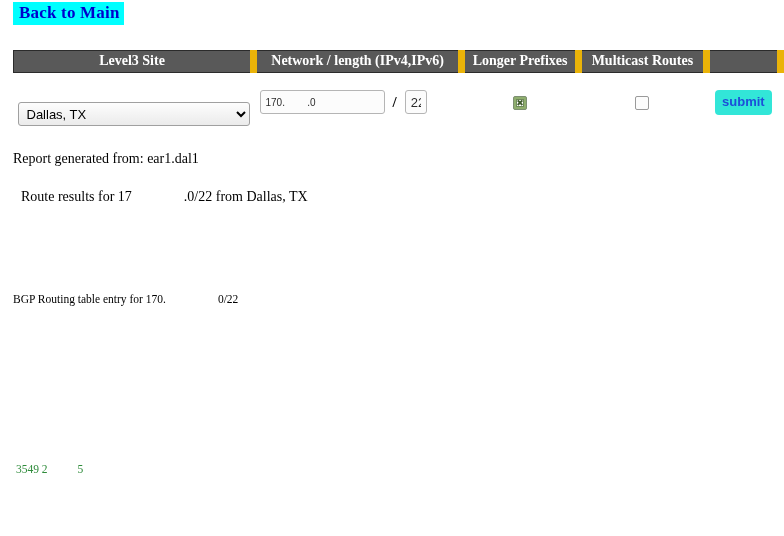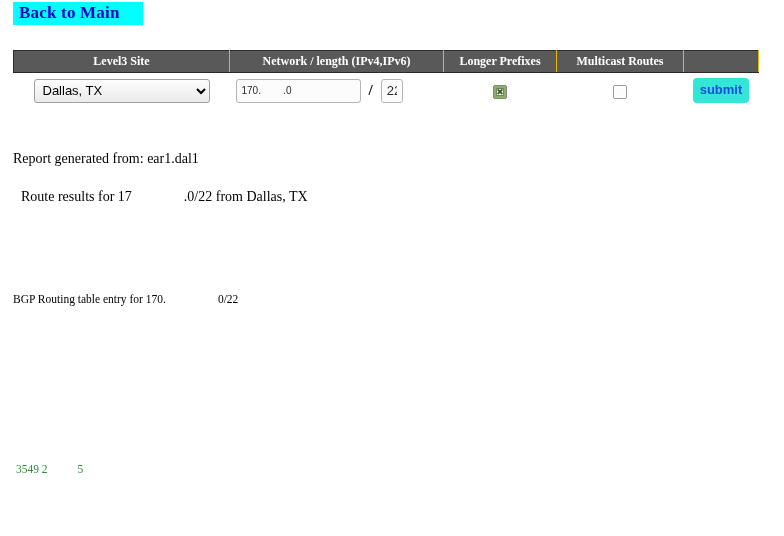--- a/index.html
+++ b/index.html
@@ -24,74 +24,75 @@
     top: 2px;
   }
   .back-link {
     display: inline-block;
     background: #00ffff;
     color: #0000cc;
     font-family: "Liberation Serif", serif;
     font-weight: bold;
     font-size: 17px;
     line-height: 20px;
-    padding: 1px 23px 2px 6px;
+    padding: 1px 4px 2px 6px;
     text-decoration: none;
     letter-spacing: 0.2px;
     text-align: right;
   }
 
   
   .form-table {
     position: absolute;
     left: 13px;
     top: 50px;
     border-collapse: collapse;
     border-spacing: 0;
   }
   .form-table th {
     background: #595959;
     color: #ffffff;
     font-family: "Liberation Serif", serif;
     font-weight: bold;
-    font-size: 12px;
+    font-size: 14px;
     line-height: 16px;
     padding: 2px 6px 3px 6px;
     text-align: center;
-    border-right: 1px solid #eab308;
+    border-right: 7px solid #eab308;
     border-top: 1px solid #2b2b2b;
     border-bottom: 1px solid #2b2b2b;
     white-space: nowrap;
   }
   .form-table th:first-child { border-left: 1px solid #2b2b2b; }
   .form-table th.col-site     { width: 203px; }
   .form-table th.col-net      { width: 201px; }
   .form-table th.col-longer   { width: 100px; }
   .form-table th.col-mcast    { width: 114px; }
   .form-table th.col-submit   { width: 62px; }
 
   .form-table td {
     padding: 5px 4px 4px 4px;
     vertical-align: middle;
     text-align: center;
     background: #ffffff;
   }
 
   
   select.site-select {
-    width: 176px;
+    width: 232px;
     height: 24px;
     font-family: "Liberation Sans", sans-serif;
     font-size: 13px;
     color: #000000;
     padding: 2px 4px;
     border: 1px solid #a0a0a0;
     border-radius: 3px;
     background: linear-gradient(#fdfdfd, #ebebeb);
     box-sizing: border-box;
+    margin-top: 24px;
   }
   .net-cell {
     white-space: nowrap;
     text-align: left !important;
     padding-left: 6px !important;
   }
   input.net-input {
     width: 125px;
     height: 24px;
     font-family: "Liberation Sans", sans-serif;

